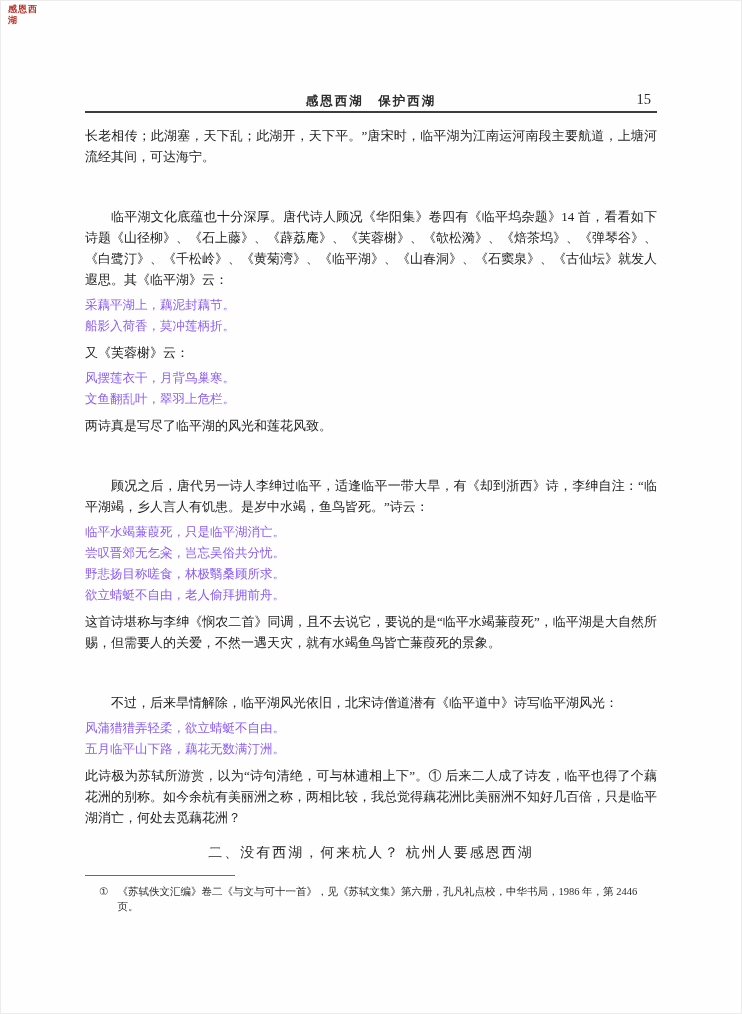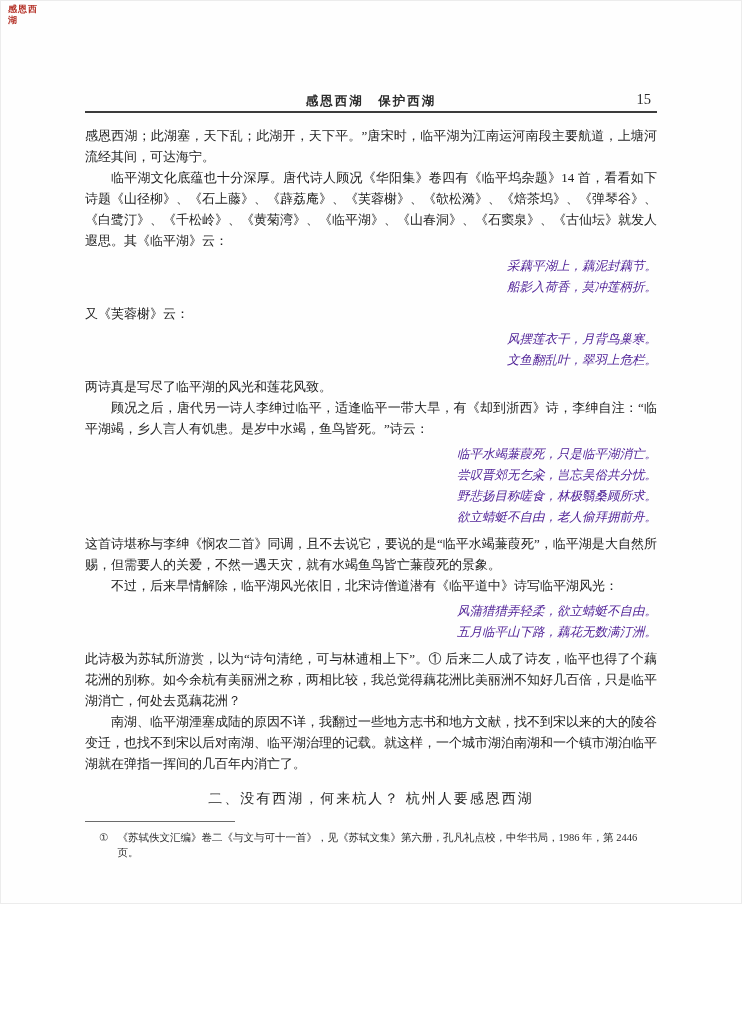--- a/index.html
+++ b/index.html
@@ -4,21 +4,21 @@
 <style>
   * { margin:0; padding:0; box-sizing:border-box; }
   html,body { background:#ffffff; }
   body {
     width:742px; height:1014px;
     font-family:"Liberation Serif","DejaVu Serif",serif;
     color:#1c1c1c;
   }
   .page {
     position:relative;
-    width:742px; height:904px;
+    width:742px; height:1014px;
     background:#fefefe;
     border:1px solid #ececec;
     overflow:hidden;
   }
   .edge-mark {
     position:absolute; top:3px; left:7px;
     color:#b5342a; font-size:9px; line-height:11px;
     font-weight:bold; letter-spacing:1px;
   }
   .content {
@@ -35,25 +35,25 @@
   }
   .page-number {
     position:absolute; right:6px; top:-2px;
     font-size:14.5px; color:#2a2a2a;
   }
   .para {
     font-size:13px; line-height:21px;
     text-align:justify; text-justify:inter-ideograph;
     color:#1c1c1c;
   }
-  .ind { text-indent:2em; }
+  .ind { text-indent:2em;margin-top:39px; }
   .poem {
-    text-align:right; font-style:italic;
+    text-align:left; 
     font-size:12.5px; line-height:21px;
-    margin:5px 0; color:#4c1d95;
+    margin:5px 0; color:#8b5cf6;
   }
   .section-heading {
     text-align:center;
     font-size:14px; letter-spacing:2px; color:#262626;
     margin:16px 0 13px 0;
     font-weight:normal;
   }
   .footnote-block { margin-top:12px; }
   .footnote-rule {
     width:150px; border-top:1.5px solid #6b6b6b;
@@ -75,21 +75,21 @@
     <div>湖</div>
   </div>
 
   <div class="content">
 
     <div class="running-head">
       <div class="running-title">感恩西湖　保护西湖</div>
       <div class="page-number">15</div>
     </div>
 
-    <p class="para">感恩西湖；此湖塞，天下乱；此湖开，天下平。”唐宋时，临平湖为江南运河南段主要航道，上塘河流经其间，可达海宁。</p>
+    <p class="para">长老相传；此湖塞，天下乱；此湖开，天下平。”唐宋时，临平湖为江南运河南段主要航道，上塘河流经其间，可达海宁。</p>
     <p class="para ind">临平湖文化底蕴也十分深厚。唐代诗人顾况《华阳集》卷四有《临平坞杂题》14 首，看看如下诗题《山径柳》、《石上藤》、《薜荔庵》、《芙蓉榭》、《欹松漪》、《焙茶坞》、《弹琴谷》、《白鹭汀》、《千松岭》、《黄菊湾》、《临平湖》、《山春洞》、《石窦泉》、《古仙坛》就发人遐思。其《临平湖》云：</p>
 
     <div class="poem">
       <div>采藕平湖上，藕泥封藕节。</div>
       <div>船影入荷香，莫冲莲柄折。</div>
     </div>
 
     <p class="para">又《芙蓉榭》云：</p>
 
     <div class="poem">
@@ -109,21 +109,20 @@
 
     <p class="para">这首诗堪称与李绅《悯农二首》同调，且不去说它，要说的是“临平水竭蒹葭死”，临平湖是大自然所赐，但需要人的关爱，不然一遇天灾，就有水竭鱼鸟皆亡蒹葭死的景象。</p>
     <p class="para ind">不过，后来旱情解除，临平湖风光依旧，北宋诗僧道潜有《临平道中》诗写临平湖风光：</p>
 
     <div class="poem">
       <div>风蒲猎猎弄轻柔，欲立蜻蜓不自由。</div>
       <div>五月临平山下路，藕花无数满汀洲。</div>
     </div>
 
     <p class="para">此诗极为苏轼所游赏，以为“诗句清绝，可与林逋相上下”。① 后来二人成了诗友，临平也得了个藕花洲的别称。如今余杭有美丽洲之称，两相比较，我总觉得藕花洲比美丽洲不知好几百倍，只是临平湖消亡，何处去觅藕花洲？</p>
-    <p class="para ind">南湖、临平湖湮塞成陆的原因不详，我翻过一些地方志书和地方文献，找不到宋以来的大的陵谷变迁，也找不到宋以后对南湖、临平湖治理的记载。就这样，一个城市湖泊南湖和一个镇市湖泊临平湖就在弹指一挥间的几百年内消亡了。</p>
 
     <h2 class="section-heading">二、没有西湖，何来杭人？ 杭州人要感恩西湖</h2>
 
 
     <div class="footnote-block">
       <div class="footnote-rule"></div>
       <div class="footnote">
         <span>①</span>
         <span>《苏轼佚文汇编》卷二《与文与可十一首》，见《苏轼文集》第六册，孔凡礼点校，中华书局，1986 年，第 2446 页。</span>
       </div>

